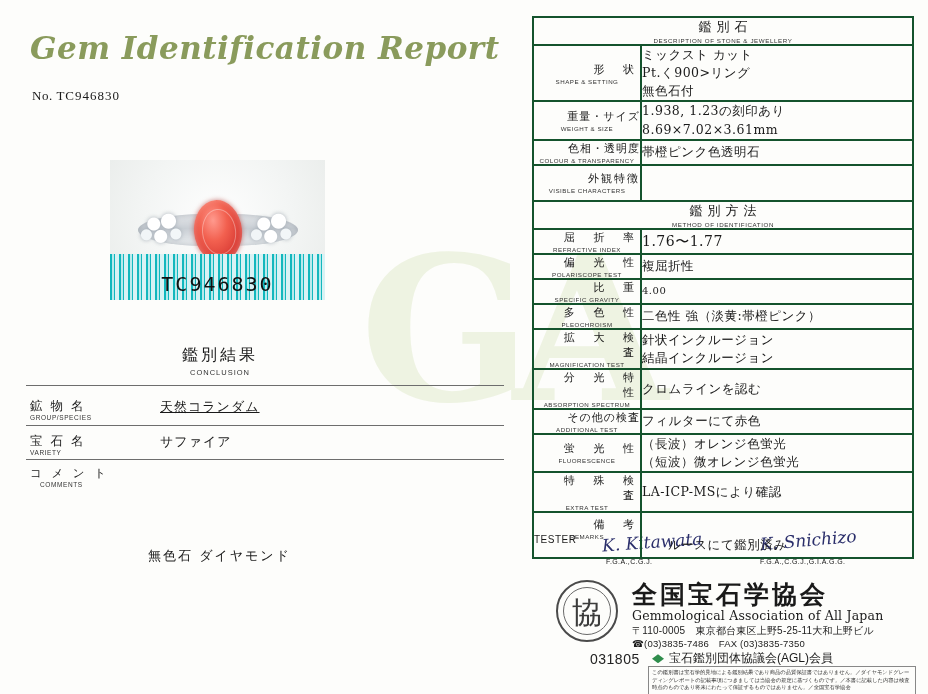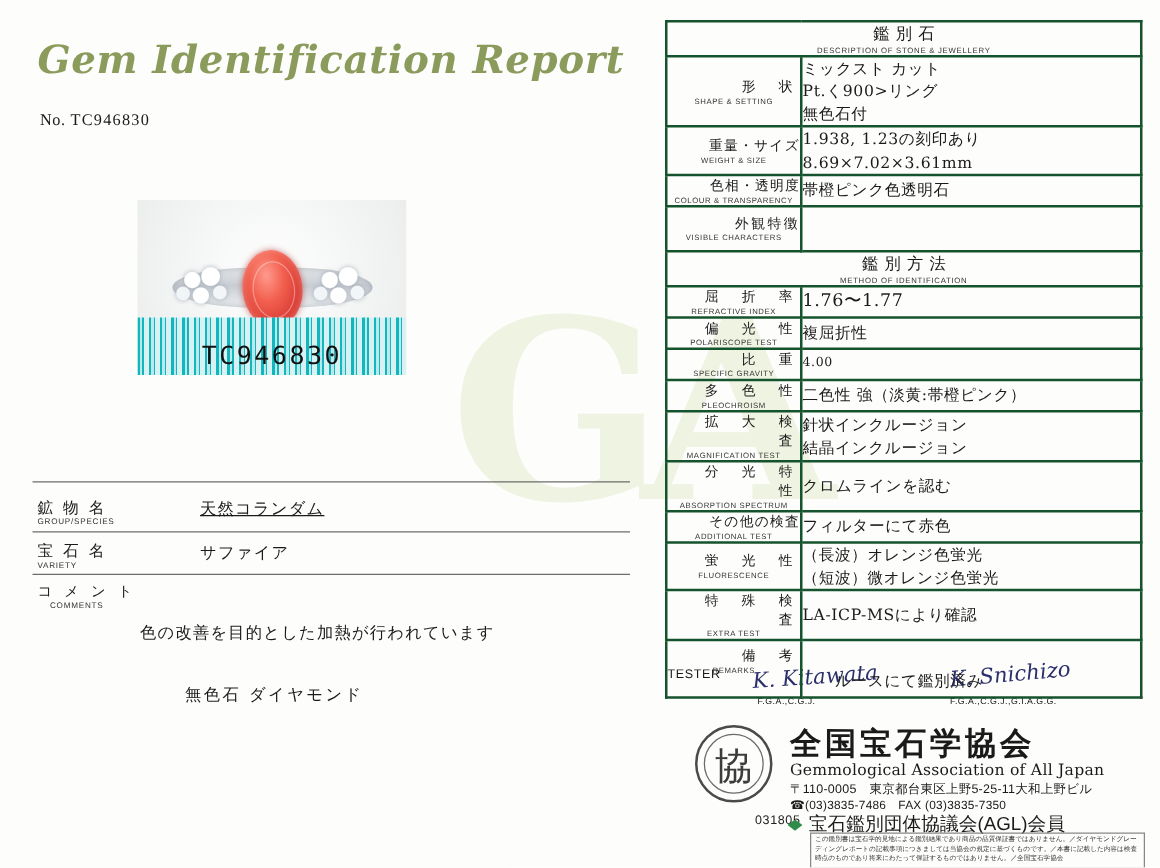--- a/index.html
+++ b/index.html
@@ -343,41 +343,40 @@
   }
   .org-tel {
     position: absolute;
     left: 76px; top: 60px;
     font-size: 9.5px;
     letter-spacing: 0.2px;
     white-space: nowrap;
   }
   .agl-row {
     position: absolute;
-    left: 630px;
+    left: 652px;
     top: 650px;
-    font-size: 15px;
+    font-size: 12px;
     white-space: nowrap;
   }
   .agl-diamond {
     display: inline-block;
     width: 12px; height: 9px;
     background: #2f8d4c;
     clip-path: polygon(50% 0, 100% 50%, 50% 100%, 0 50%);
     vertical-align: middle;
     margin-right: 5px;
   }
   .serial-footer {
     position: absolute;
     left: 590px;
     top: 651px;
-    font-size: 10px;
+    font-size: 14px;
     letter-spacing: 0.5px;
     color: #222;
-    margin-left: 14px;
   }
   .fineprint {
     position: absolute;
     left: 648px;
     top: 666px;
     width: 268px;
     font-size: 5.3px;
     line-height: 1.45;
     color: #333;
     border: 1px solid #888;
@@ -405,39 +404,42 @@
       <div class="ring-band">
         <div class="ring-shank"></div>
         <div class="side-cluster left"></div>
         <div class="side-cluster right"></div>
         <div class="center-stone"></div>
       </div>
       <div class="barcode-strip"></div>
     </div>
     <div class="barcode-number" style="left:110px;top:272px;">TC946830</div>
 
+    <div class="conclusion-head">
+      <div class="jp">鑑別結果</div>
+      <div class="en">CONCLUSION</div>
+    </div>
 
     <div class="left-rule" style="top:385px;"></div>
 
     <div class="lbl" style="left:30px;top:398px;">鉱 物 名</div>
     <div class="lbl-en" style="left:30px;top:414px;">GROUP/SPECIES</div>
     <div class="val" style="left:160px;top:398px;text-decoration:underline;">天然コランダム</div>
 
     <div class="left-rule" style="top:425px;"></div>
 
     <div class="lbl" style="left:30px;top:433px;">宝 石 名</div>
     <div class="lbl-en" style="left:30px;top:449px;">VARIETY</div>
     <div class="val" style="left:160px;top:433px;">サファイア</div>
 
     <div class="left-rule" style="top:459px;"></div>
 
     <div class="lbl" style="left:30px;top:466px;font-size:11.5px;letter-spacing:3px;">コ メ ン ト</div>
     <div class="lbl-en" style="left:40px;top:481px;">COMMENTS</div>
 
-    <div class="val" style="left:112px;top:497px;">色の改善を目的とした加熱が行われています</div>
     <div class="val" style="left:148px;top:547px;letter-spacing:2px;">無色石 ダイヤモンド</div>
   </div>
 
   <div class="right-panel">
     <table class="spec">
       <colgroup>
           <col style="width:108px">
           <col>
         </colgroup>
       <tbody>

